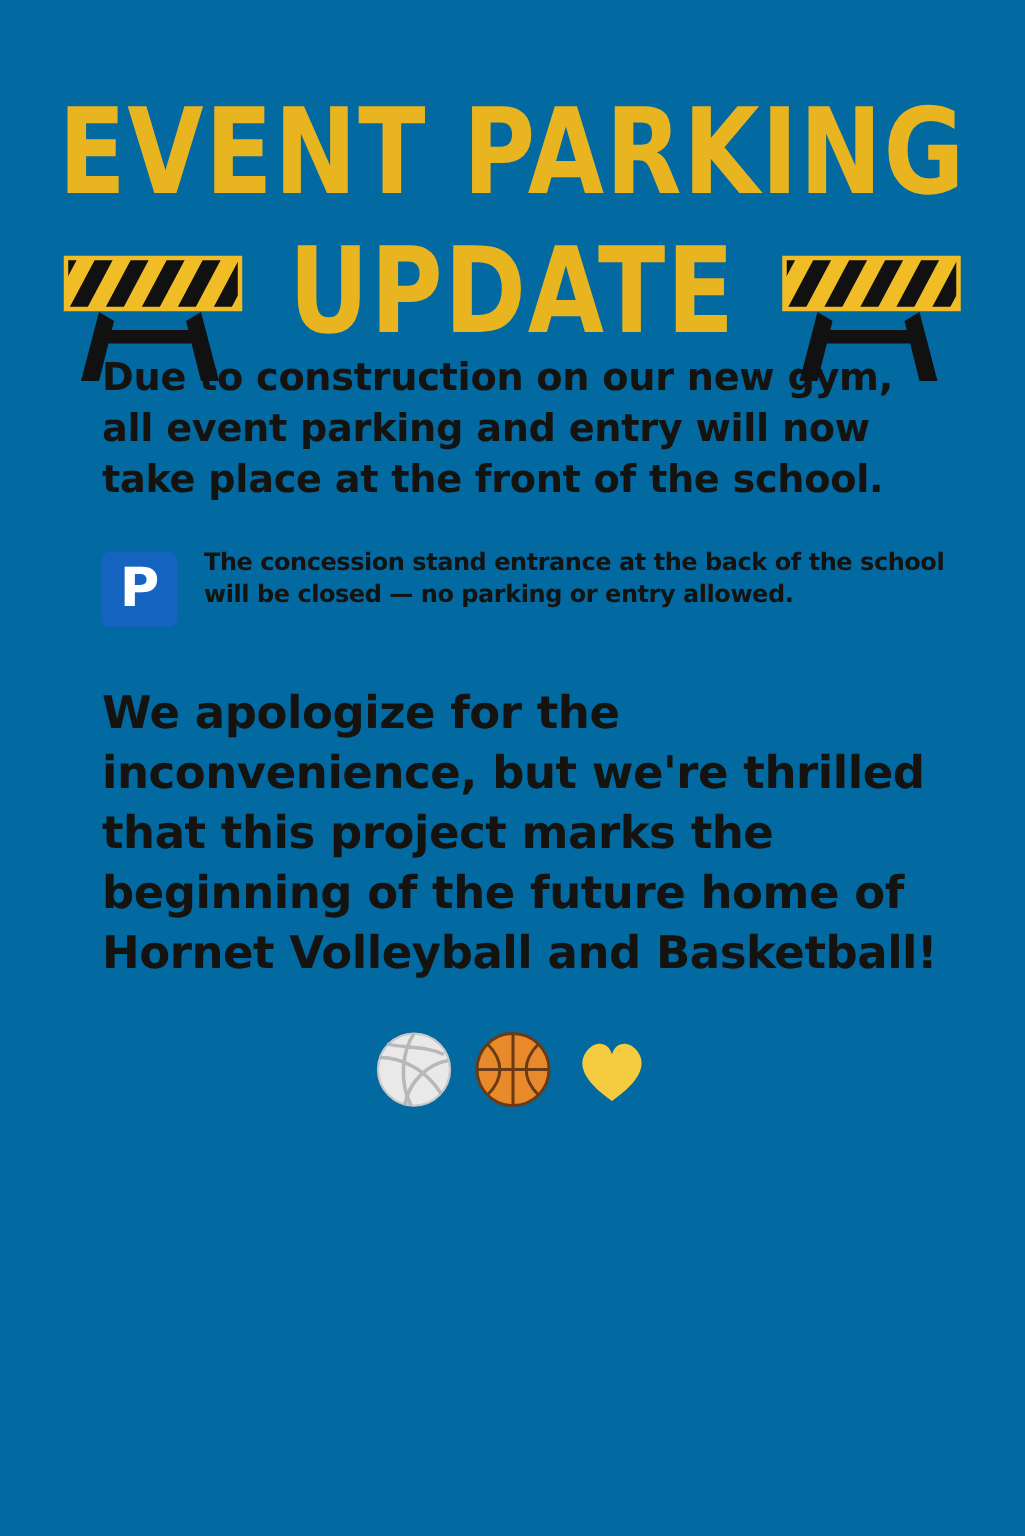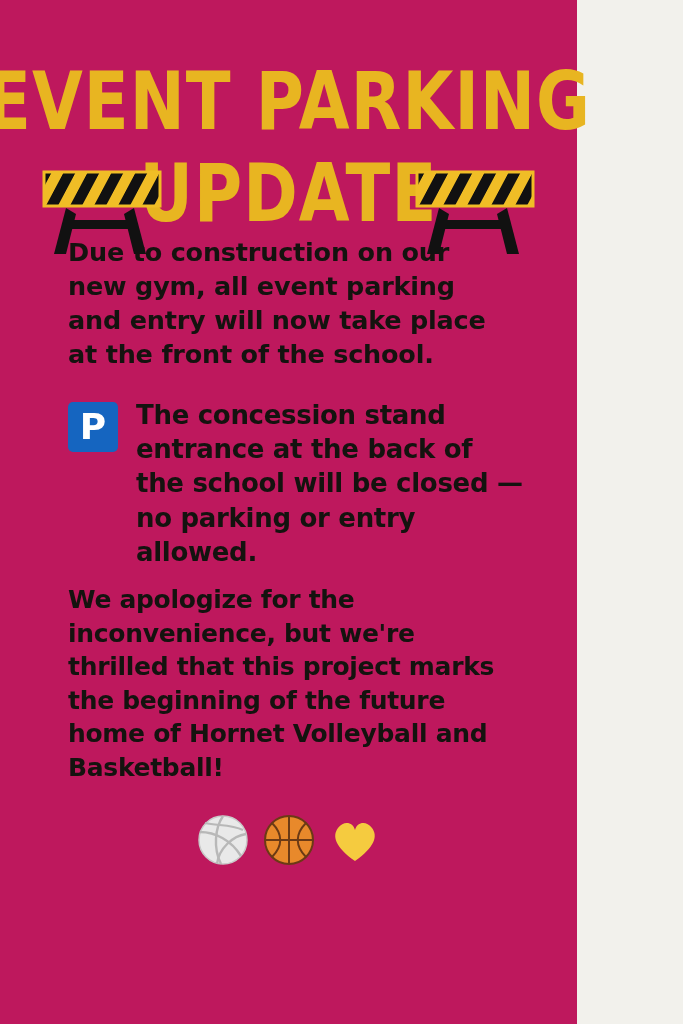--- a/index.html
+++ b/index.html
@@ -8,26 +8,26 @@
   }
   body {
     width: 683px;
     height: 1024px;
     background: #f2f1ec;
     font-family: "Liberation Sans", sans-serif;
     overflow: hidden;
     position: relative;
   }
   .poster {
-    width: 577px;
+    width: 683px;
     height: 1024px;
     box-sizing: border-box;
     padding: 0;
     position: relative;
-    background: #be185d;
+    background: #0369a1;
   }
 
   
   .headline-block {
     position: relative;
     padding-top: 62px;
   }
   .headline-line1 {
     text-align: center;
     font-family: "DejaVu Sans", sans-serif;
@@ -81,21 +81,21 @@
   }
   .bullet .bullet-icon {
     flex: 0 0 auto;
     width: 54px;
     margin-right: 14px;
     padding-top: 4px;
   }
   .bullet .bullet-text {
     font-family: "DejaVu Sans", sans-serif;
     font-weight: bold;
-    font-size: 26px;
+    font-size: 16px;
     line-height: 1.32;
     color: #14130f;
     letter-spacing: -0.3px;
   }
 
   
   .p-sign {
     width: 50px;
     height: 50px;
     background: #1565c0;
@@ -120,24 +120,24 @@
     top: 2px;
     width: 42px;
     height: 46px;
     border: 11px solid #14130f;
     border-bottom: none;
     border-radius: 24px 24px 0 0;
     box-sizing: border-box;
   }
 
   .closing {
-    margin: 14px 58px 0 68px;
-    font-family: "DejaVu Sans", sans-serif;
-    font-weight: bold;
-    font-size: 25px;
+    margin: 38px 58px 0 68px;
+    font-family: "DejaVu Sans", sans-serif;
+    font-weight: bold;
+    font-size: 30px;
     line-height: 1.34;
     color: #14130f;
     letter-spacing: -0.3px;
   }
 
   .emoji-row {
     margin-top: 30px;
     text-align: center;
     font-size: 0;
   }

